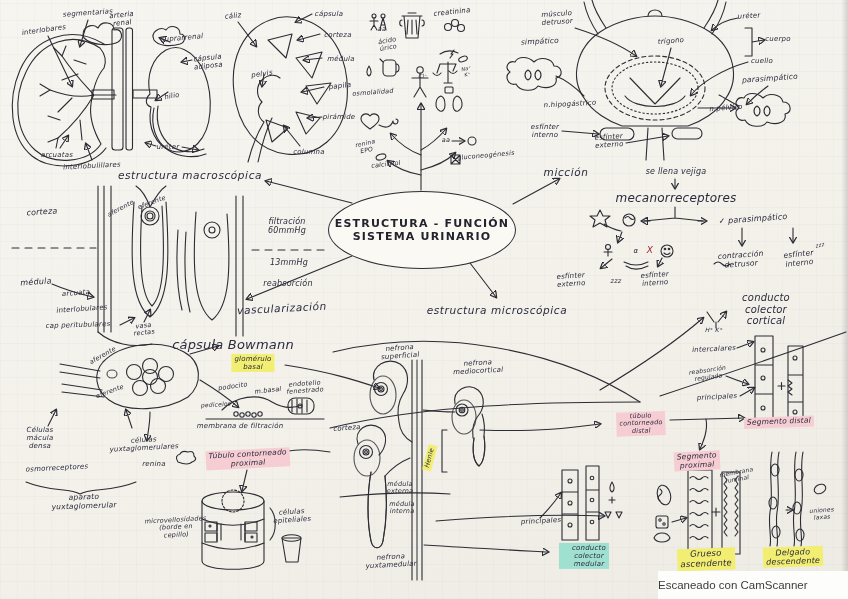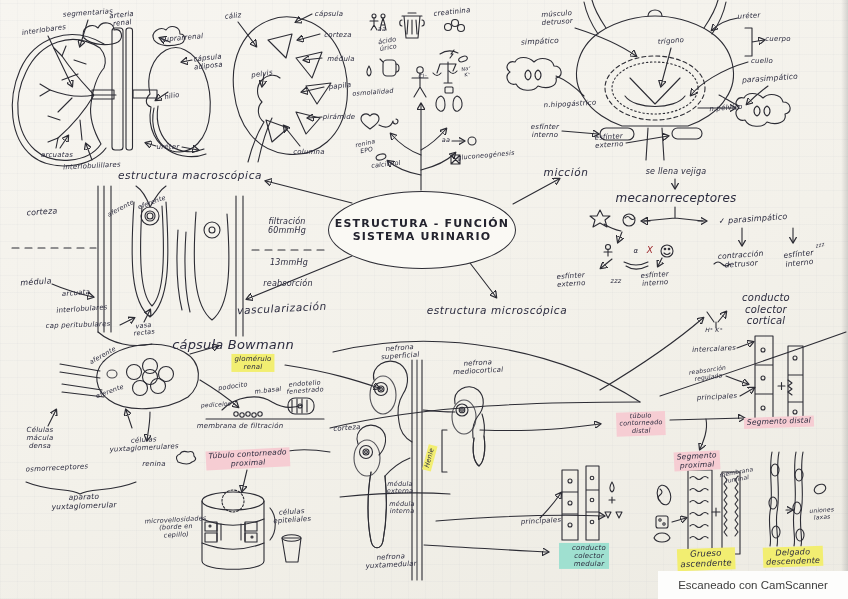--- a/index.html
+++ b/index.html
@@ -15,21 +15,21 @@
        line-height:1.15;transform-origin:center;letter-spacing:.2px;}
   .hl-yellow{background:#f2ee71;padding:0 2px;box-shadow:0 0 0 1px #f2ee71;}
   .hl-pink{background:#f6cdd3;padding:0 2px;box-shadow:0 0 0 1px #f6cdd3;}
   .hl-teal{background:#9fe0d0;padding:0 2px;box-shadow:0 0 0 1px #9fe0d0;}
   .heading{letter-spacing:.6px;}
   #center-node{position:absolute;left:328px;top:191px;width:186px;height:76px;border:1.7px solid #2c2c34;
     border-radius:50%;background:#faf9f4;display:flex;flex-direction:column;align-items:center;justify-content:center;
     font-size:11px;letter-spacing:1.2px;color:#23232e;font-weight:bold;}
   #center-node span{display:block;}
   #watermark{position:absolute;right:0;bottom:0;width:190px;height:28px;background:#fdfdfc;
-    display:flex;align-items:center;justify-content:center;font-family:"Liberation Sans",sans-serif;
+    display:flex;align-items:center;justify-content:flex-start;font-family:"Liberation Sans",sans-serif;
     font-size:11.5px;color:#3c3c3c;}
   #edge-shade{position:absolute;right:0;top:0;width:7px;height:100%;
     background:linear-gradient(to left,rgba(60,60,70,.18),rgba(60,60,70,0));}
 </style>
 </head>
 <body>
 
 <div id="canvas">
 
 <svg id="sketch" width="848" height="599" viewBox="0 0 848 599">
@@ -462,21 +462,21 @@
       <span class="lbl" style="left: 36px; top: 282px; font-size: 8px; transform: translate(-50%, -50%) rotate(-4deg);">médula</span>
       <span class="lbl" style="left: 76px; top: 293px; font-size: 7px; transform: translate(-50%, -50%) rotate(-4deg);">arcuata</span>
       <span class="lbl" style="left: 82px; top: 309px; font-size: 7px; transform: translate(-50%, -50%) rotate(-4deg);">interlobulares</span>
       <span class="lbl" style="left: 78px; top: 325px; font-size: 7px; transform: translate(-50%, -50%) rotate(-2deg);">cap peritubulares</span>
       <span class="lbl" style="left: 144px; top: 330px; font-size: 6.5px; transform: translate(-50%, -50%) rotate(-6deg);">vasa
 rectas</span>
       <span class="lbl" style="left: 103px; top: 356px; font-size: 6.5px; transform: translate(-50%, -50%) rotate(-30deg);">aferente</span>
       <span class="lbl" style="left: 110px; top: 392px; font-size: 6.5px; transform: translate(-50%, -50%) rotate(-20deg);">eferente</span>
       <span class="lbl" style="left: 233px; top: 345px; font-size: 13px; transform: translate(-50%, -50%) rotate(0deg);">cápsula  Bowmann</span>
       <span class="lbl hl-yellow" style="left: 253px; top: 363px; font-size: 7px; transform: translate(-50%, -50%) rotate(0deg);">glomérulo
-renal</span>
+basal</span>
       <span class="lbl" style="left: 233px; top: 387px; font-size: 6.5px; transform: translate(-50%, -50%) rotate(-8deg);">podocito</span>
       <span class="lbl" style="left: 268px; top: 391px; font-size: 6.5px; transform: translate(-50%, -50%) rotate(-6deg);">m.basal</span>
       <span class="lbl" style="left: 305px; top: 388px; font-size: 6.5px; transform: translate(-50%, -50%) rotate(-4deg);">endotelio
 fenestrado</span>
       <span class="lbl" style="left: 216px; top: 405px; font-size: 6px; transform: translate(-50%, -50%) rotate(-4deg);">pedicelos</span>
       <span class="lbl" style="left: 240px; top: 426px; font-size: 7px; transform: translate(-50%, -50%) rotate(0deg);">membrana  de  filtración</span>
       <span class="lbl" style="left: 40px; top: 438px; font-size: 7px; transform: translate(-50%, -50%) rotate(0deg);">Células
 mácula
 densa</span>
       <span class="lbl" style="left: 57px; top: 468px; font-size: 7px; transform: translate(-50%, -50%) rotate(-3deg);">osmorreceptores</span>

